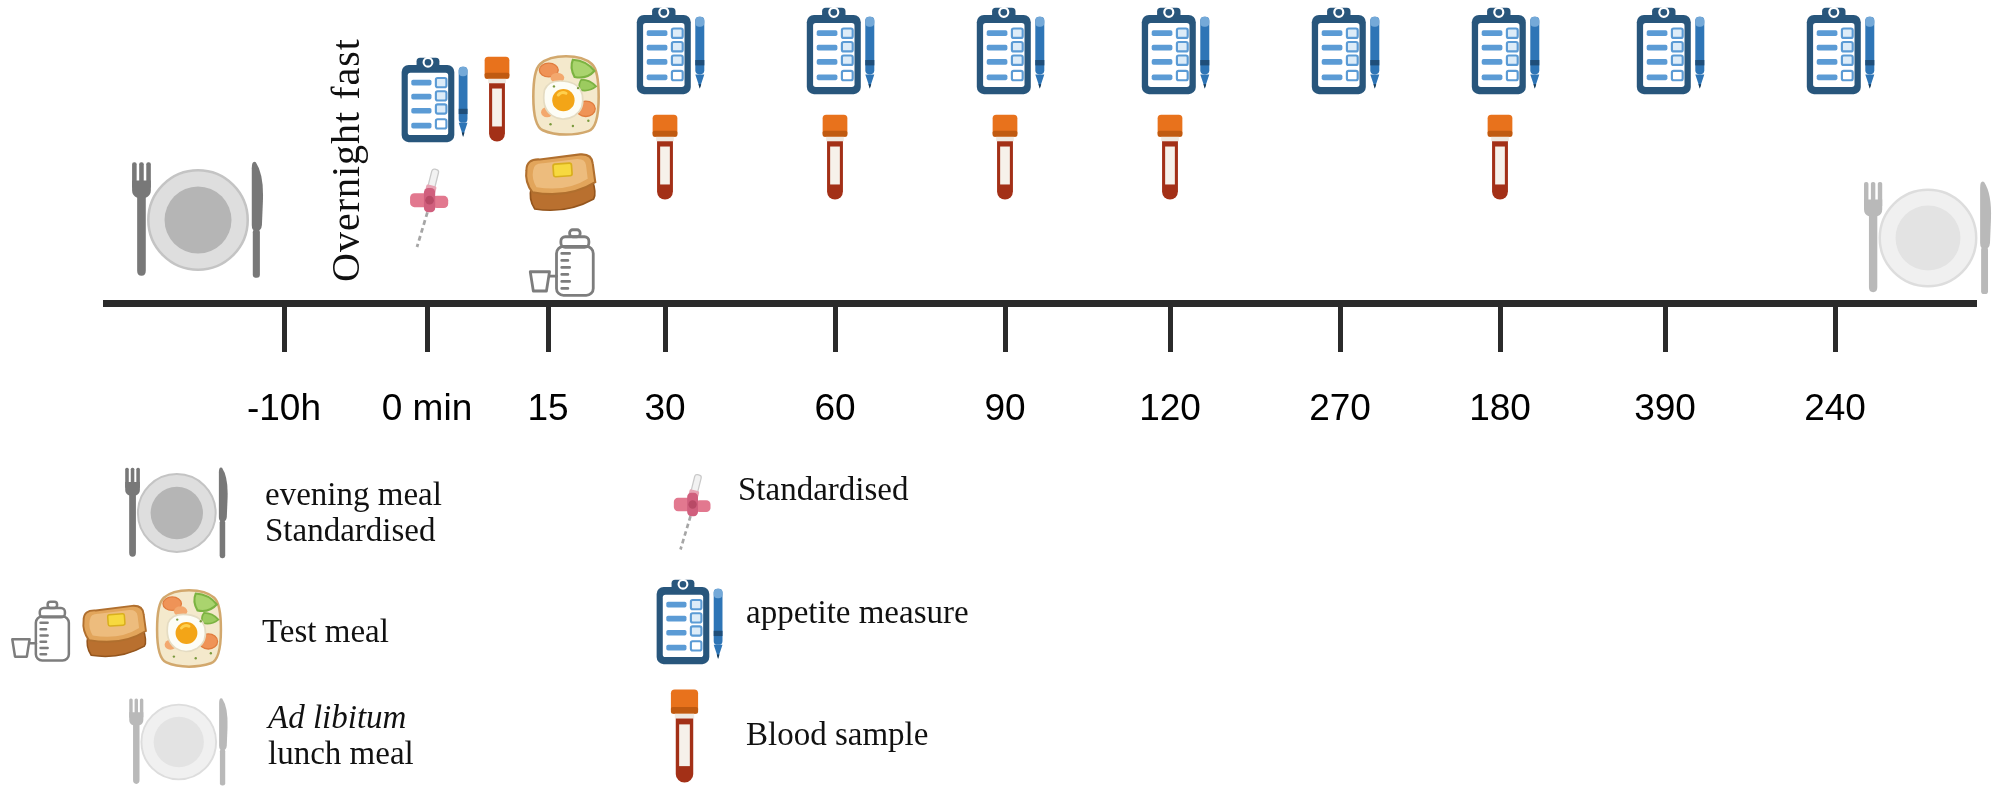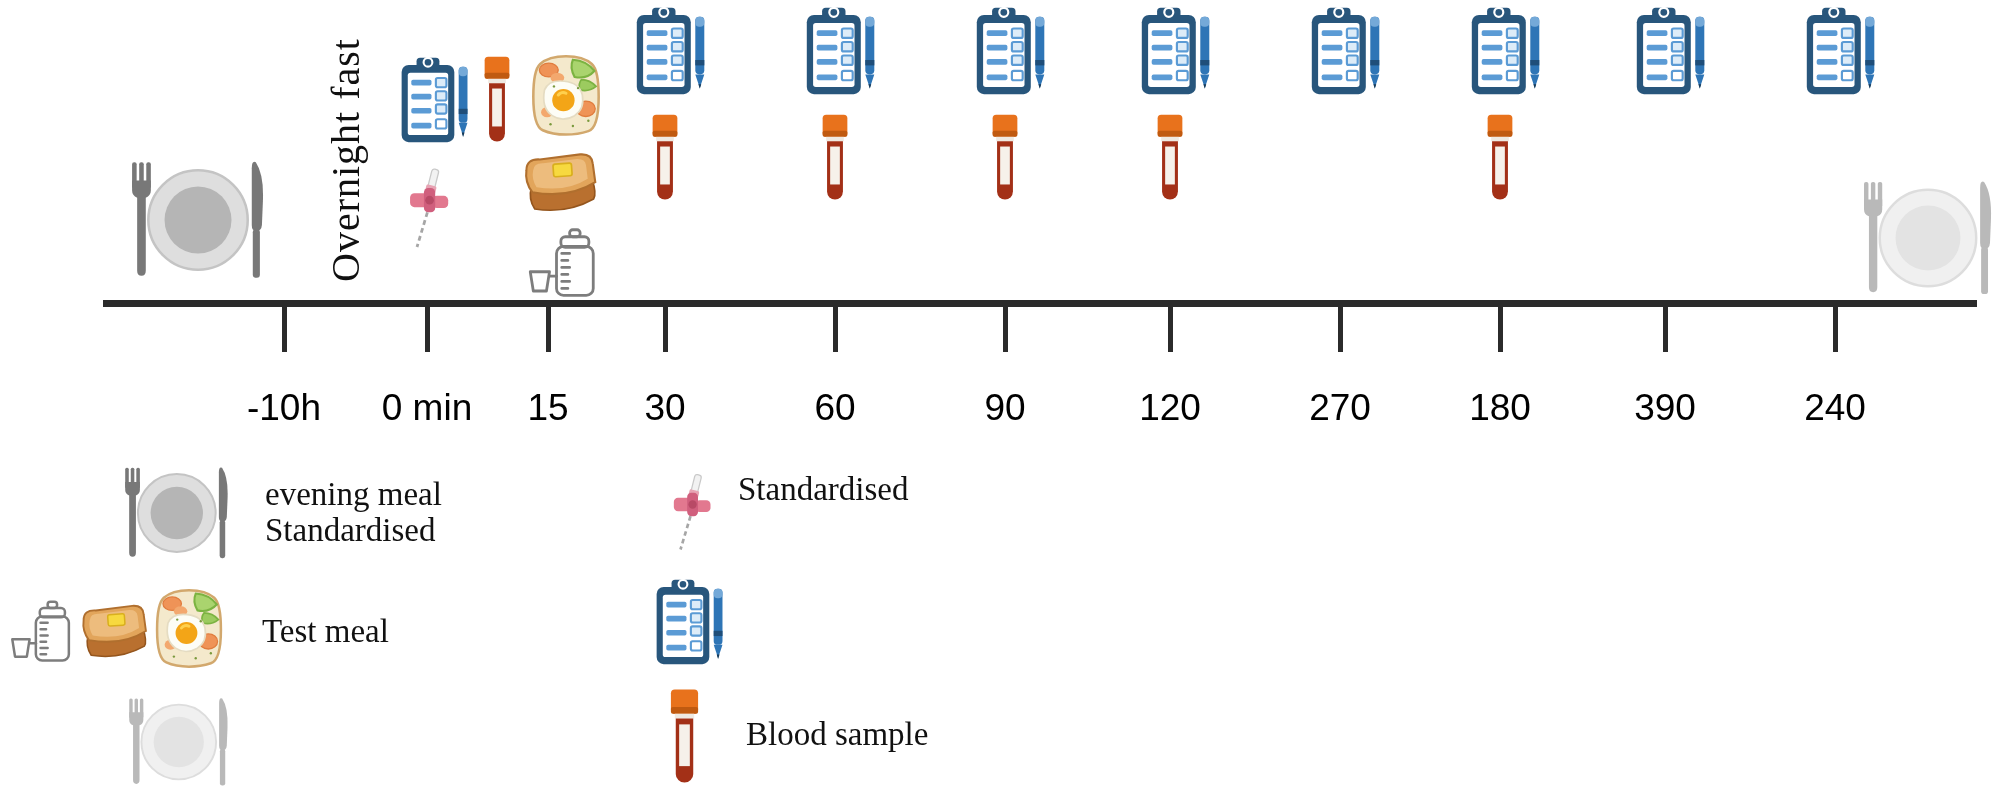--- a/index.html
+++ b/index.html
@@ -327,36 +327,41 @@
   </div>
   <div class="leg-label" style="left:262px;top:613px">
     <div>Test meal</div>
   </div>
 
   <div class="abs plate-light" style="left:124px;top:694px">
     <svg width="108" height="96">
         <use href="#i-plate"></use>
       </svg>
   </div>
+  <div class="leg-label" style="left:268px;top:699px">
+    <div class="it">Ad libitum</div>
+    <div>lunch meal</div>
+  </div>
 
   <div class="abs" style="left:668px;top:466px">
     <svg width="50" height="92">
         <use href="#i-cannula"></use>
       </svg>
   </div>
   <div class="leg-label" style="left:738px;top:471px">
     <div>Standardised</div>
   </div>
 
   <div class="abs" style="left:654px;top:578px">
     <svg width="72" height="88">
         <use href="#i-clipboard"></use>
       </svg>
   </div>
   <div class="leg-label" style="left:746px;top:594px">
+    <div>appetite measure</div>
   </div>
 
   <div class="abs" style="left:668px;top:688px">
     <svg width="33" height="98">
         <use href="#i-tube"></use>
       </svg>
   </div>
   <div class="leg-label" style="left:746px;top:716px">
     <div>Blood sample</div>
   </div>

